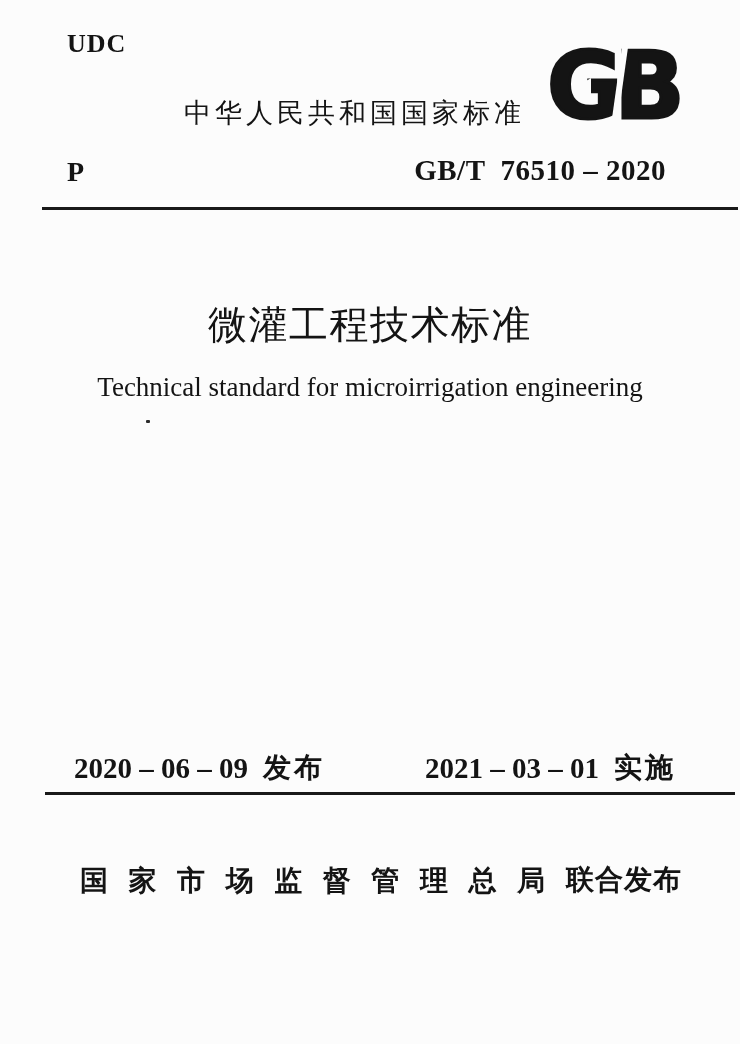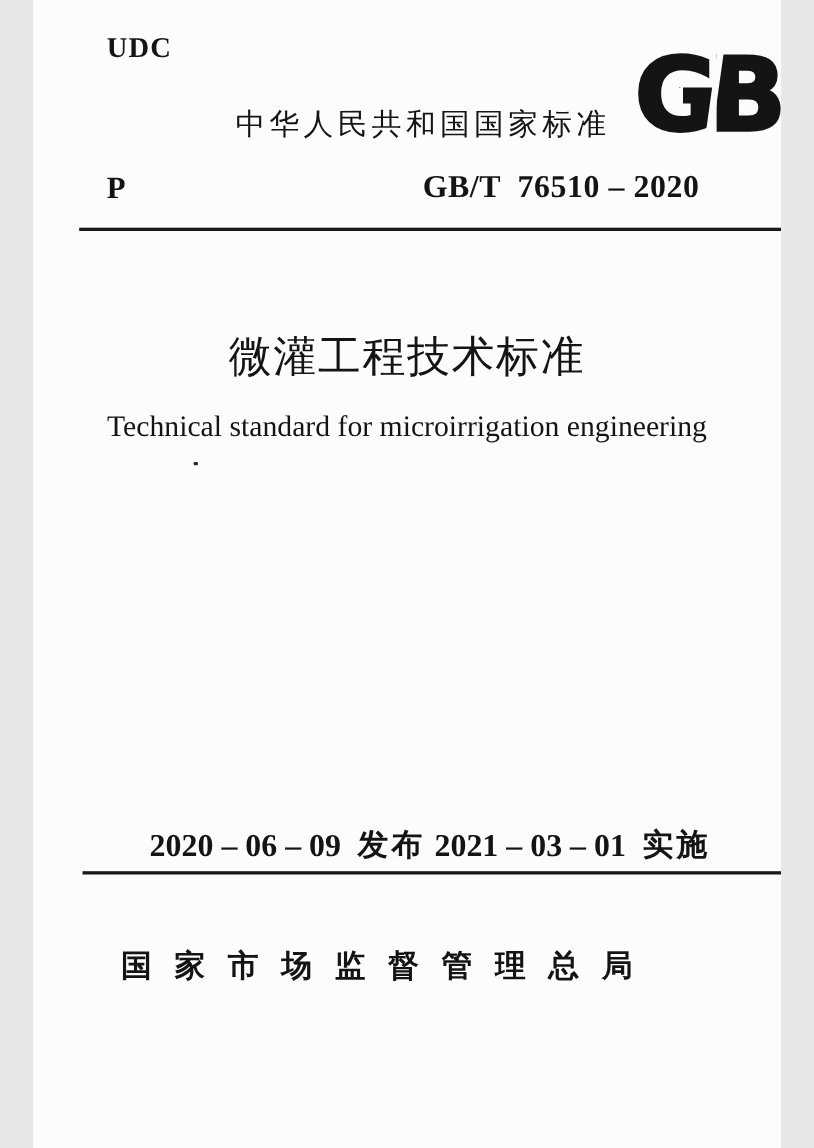--- a/index.html
+++ b/index.html
@@ -1,20 +1,20 @@
 <!DOCTYPE html>
 <html style="--ink: #141414; --paper: #fcfcfc;"><head>
 <meta charset="utf-8">
 <style>
   :root { --ink:#141414; --paper:#fcfcfc; }
   * { margin:0; padding:0; box-sizing:border-box; }
   html,body { background:#e8e8e8; }
   .page {
     position:relative;
-    width:680px; height:1044px;
+    width:740px; height:1044px;
     margin:0 auto;
     background:var(--paper);
     color:var(--ink);
     font-family:"Liberation Sans", sans-serif;
     overflow:hidden;
   }
   .abs { position:absolute; }
 
   
   .udc { left:67px; top:30px; font:700 26px/1.1 "Liberation Serif", serif; letter-spacing:1px; }
@@ -46,21 +46,21 @@
               font-size:39px; line-height:1.15; letter-spacing:1.5px; white-space:nowrap; }
   .title-en { left:0; top:371px; width:100%; text-align:center;
               font-family:"Liberation Serif", serif; font-weight:400;
               font-size:27px; line-height:1.2; }
   .speck { left:146px; top:420px; width:4px; height:3px; background:#2c2c2c; border-radius:1px; }
 
   
   .date-group { top:749px; white-space:nowrap; }
   .date-left { left:74px; }
   .date-right { right:64px;text-align:right; }
-  .date-num { font:700 29px/1.1 "Liberation Serif", serif; white-space:pre;margin-left:32px; }
+  .date-num { font:700 29px/1.1 "Liberation Serif", serif; white-space:pre; }
   .date-word { font-weight:700; font-size:28px; margin-left:15px; letter-spacing:3px; vertical-align:1px; }
 
   
   .publishers { left:80px; top:861px; display:flex; align-items:center; }
   .pub-lines { width:465px; }
   .pub-line { font-size:28px; line-height:33px; font-weight:600;
               text-align:justify; text-align-last:justify; white-space:nowrap; }
   .joint { margin-left:21px; font-size:28px; font-weight:600; letter-spacing:1px; white-space:nowrap; }
 </style>
 </head>
@@ -97,15 +97,16 @@
   <div class="abs date-group date-right">
     <span class="date-num">2021 – 03 – 01</span><span class="date-word">实施</span>
   </div>
 
   <div class="abs rule rule-bottom"></div>
 
   <div class="abs publishers">
     <div class="pub-lines">
       <div class="pub-line">国家市场监督管理总局</div>
     </div>
+    <div class="joint">联合发布</div>
   </div>
 
 </div>
 
 </body></html>

